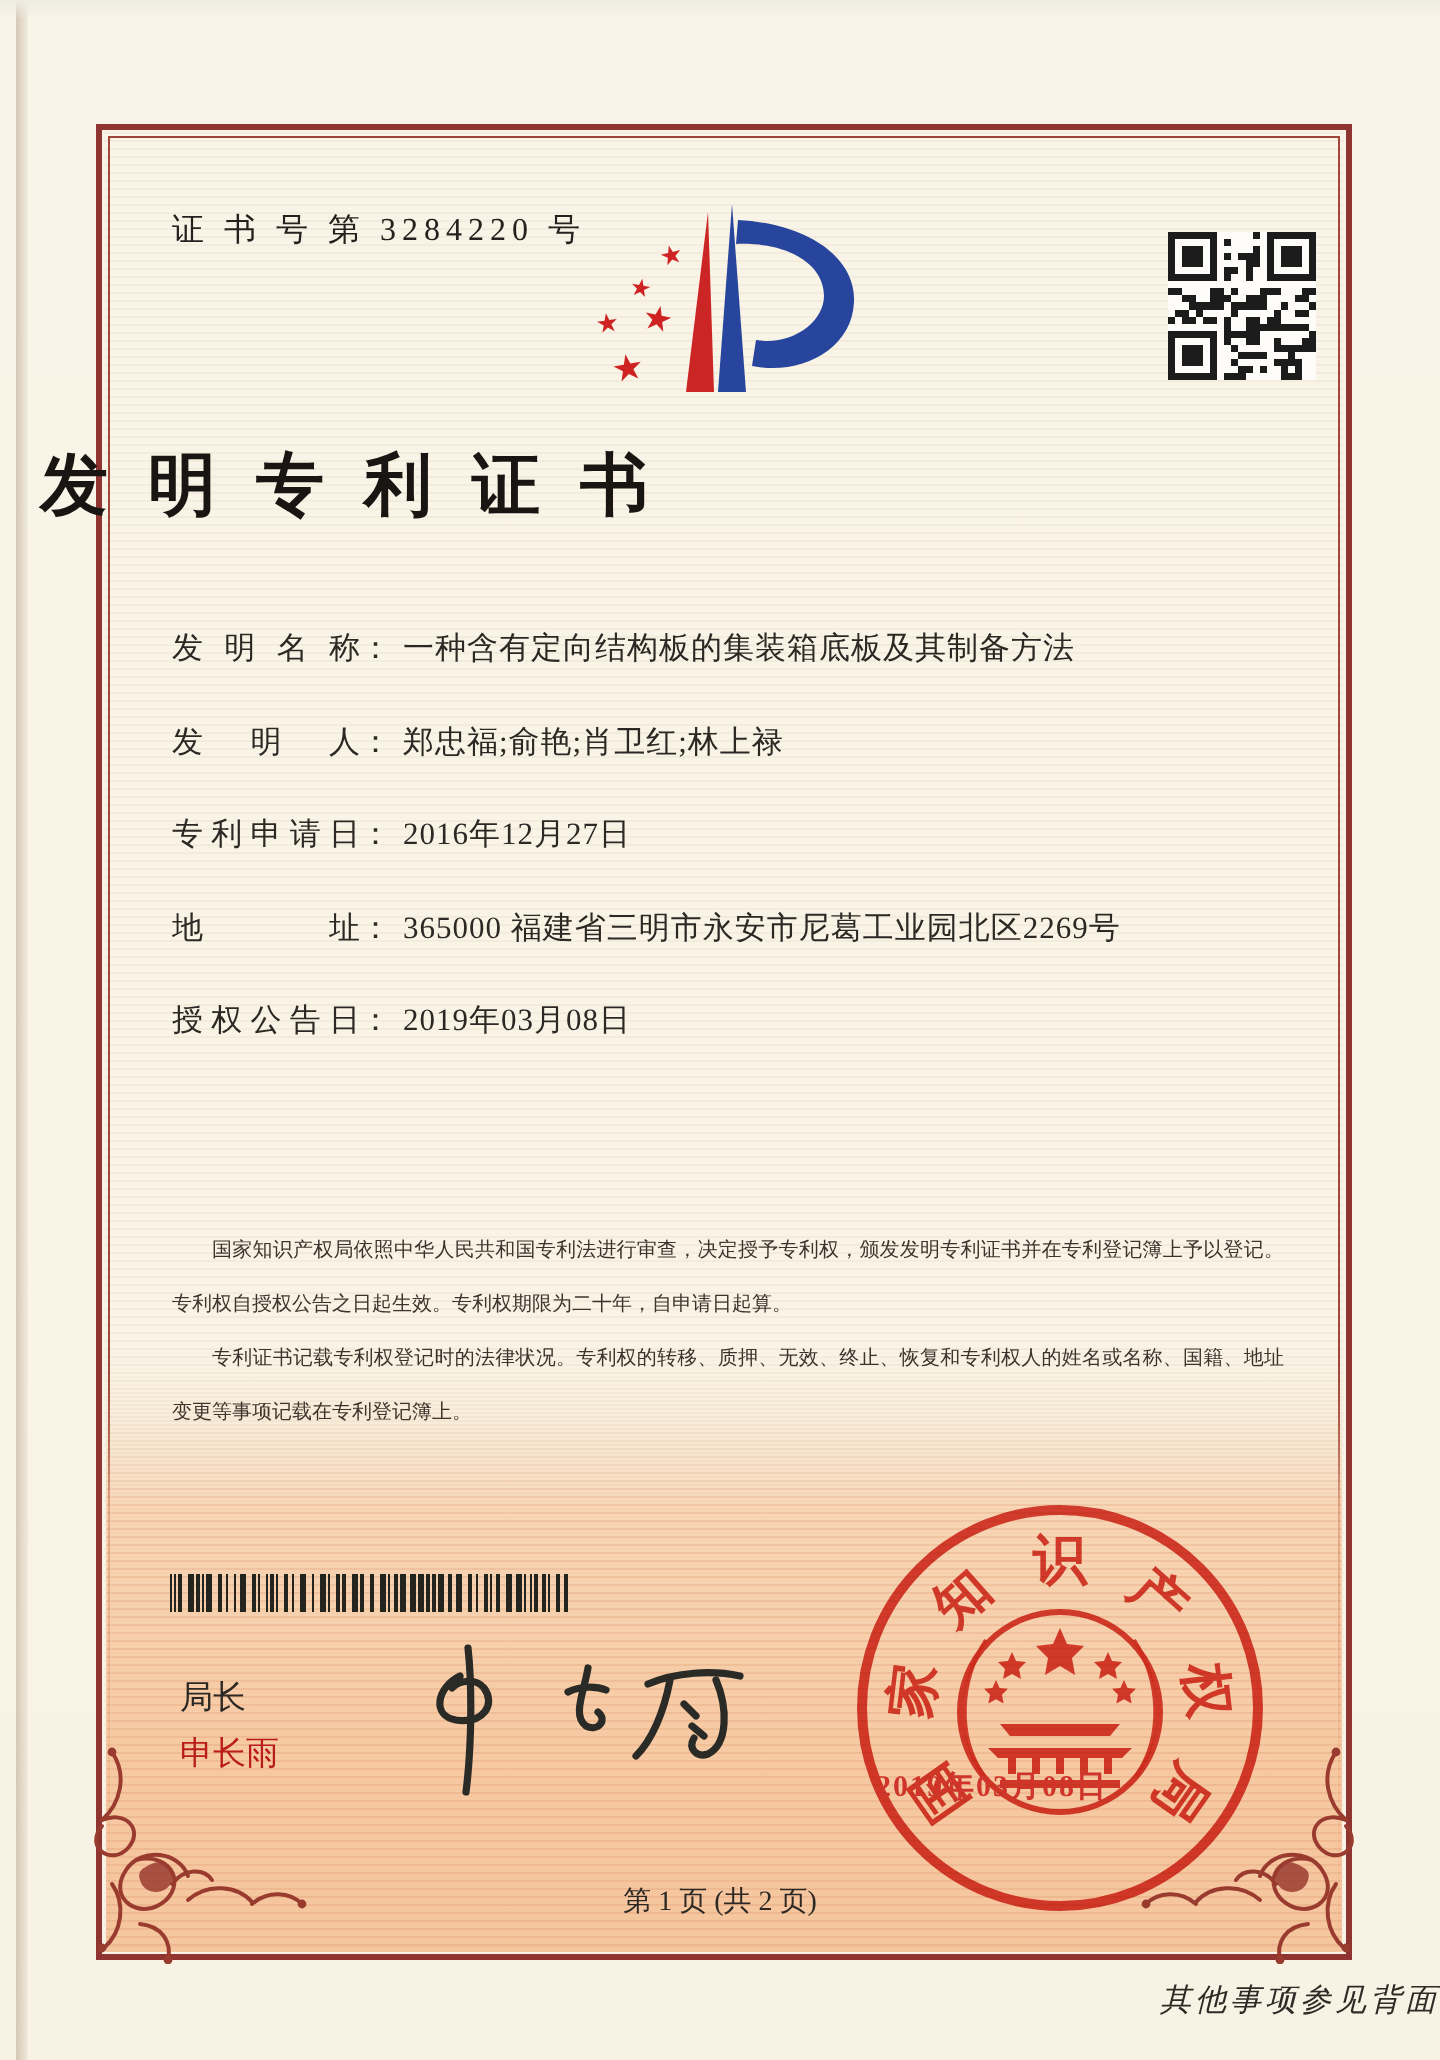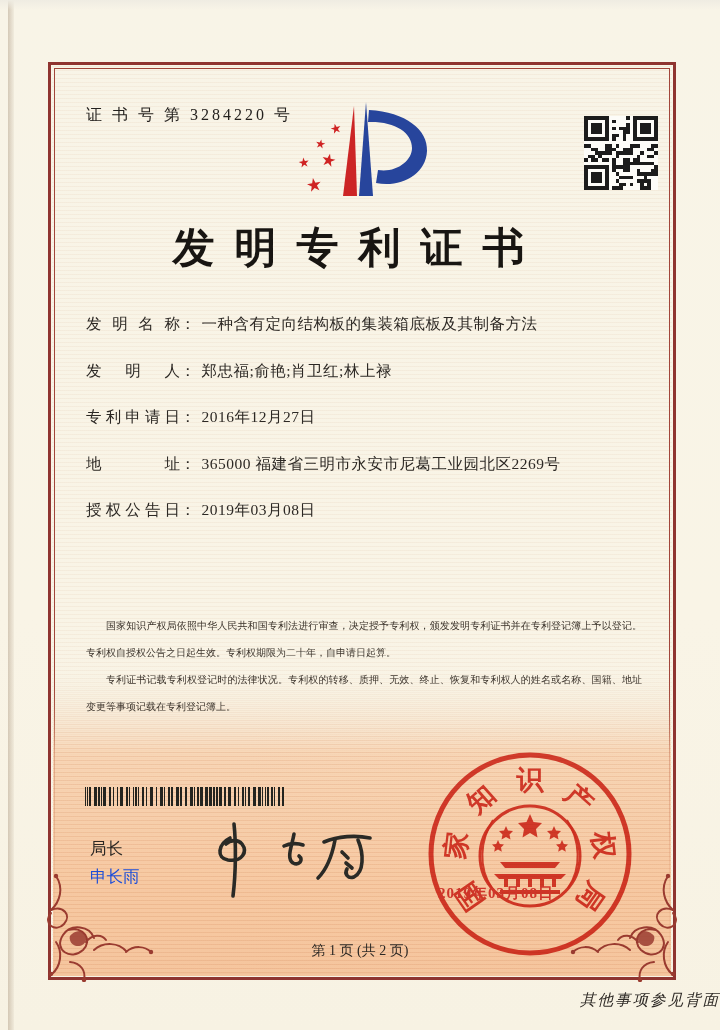--- a/index.html
+++ b/index.html
@@ -37,39 +37,39 @@
   .abs { position:absolute; }
 
   .cert-no { left:86px; top:105px; font-size:16px; letter-spacing:3px; color:#24211e; }
 
   
   .logo { left:288px; top:96px; width:150px; height:112px; }
   .logo .star { position:absolute; color:#cf2323; line-height:1; font-family:"DejaVu Sans",sans-serif; }
 
   .qr { left:584px; top:116px; width:74px; height:74px; }
 
-  .title { left:0; top:220px; width:697px; text-align:center;
-    font-size:42px; font-weight:700; letter-spacing:20px; text-indent:20px; color:#181512; }
+  .title { left:0; top:220px; width:697px; 
+    font-size:34px; font-weight:700; letter-spacing:20px; text-indent:20px; color:#181512; }
 
   .fields { left:86px; top:314px; width:560px; font-size:15.5px; color:#2c2824; }
   .frow { position:relative; margin-bottom:25.5px; white-space:nowrap; }
   .flabel { display:inline-block; width:94px; text-align:justify; text-align-last:justify; vertical-align:top; }
   .fcolon { display:inline-block; margin-right:6px; }
   .fvalue { letter-spacing:.5px; }
   .grant-no { position:absolute; left:300px; top:0; }
 
   .paras { left:86px; top:612px; width:556px; font-size:10px; line-height:27px;
     color:#3c342c; text-align:justify; }
   .paras p { text-indent:2em; }
 
   .barcode { left:85px; top:787px; width:202px; height:19px; }
 
   .issuer-title { left:90px; top:838px; font-size:16.5px; color:#2c2824;
     font-family:"Liberation Sans","DejaVu Sans",sans-serif; }
-  .issuer-name { left:90px; top:866px; font-size:16.5px; color:#1d4ed8;
+  .issuer-name { left:90px; top:866px; font-size:16.5px; color:#b91c1c;
     font-family:Liberation Serif, serif; }
   .signature { left:196px; top:816px; width:195px; height:86px; }
 
   .seal { left:420px; top:744px; width:220px; height:220px; mix-blend-mode:multiply; }
   .seal-date { left:438px; top:884px; font-size:15px; letter-spacing:1px;
     color:#cf352b; font-weight:700; }
 
   .page-info { left:0; top:942px; width:720px; text-align:center; font-size:14px; color:#2c2824; }
   .back-note { left:0; top:990px; width:720px; text-align:right; font-size:15.5px;
     font-style:italic; color:#2e2a26; letter-spacing:2px; }

